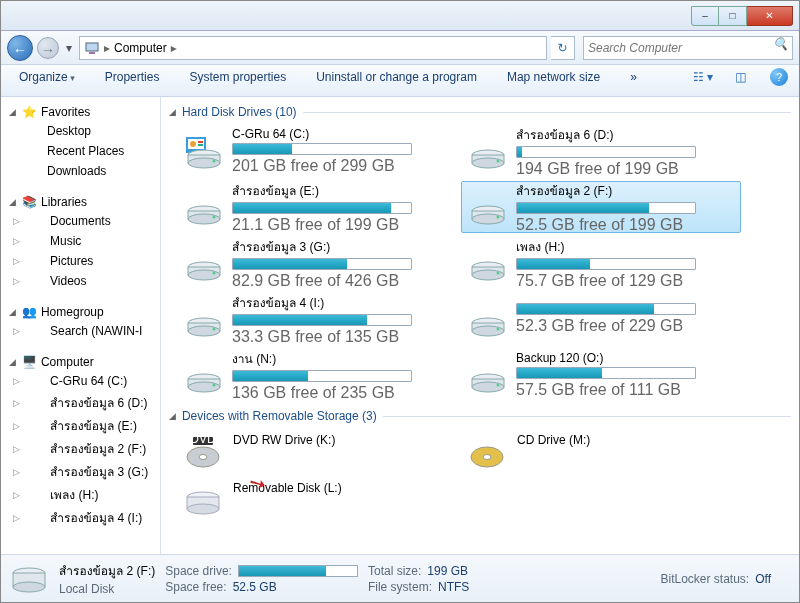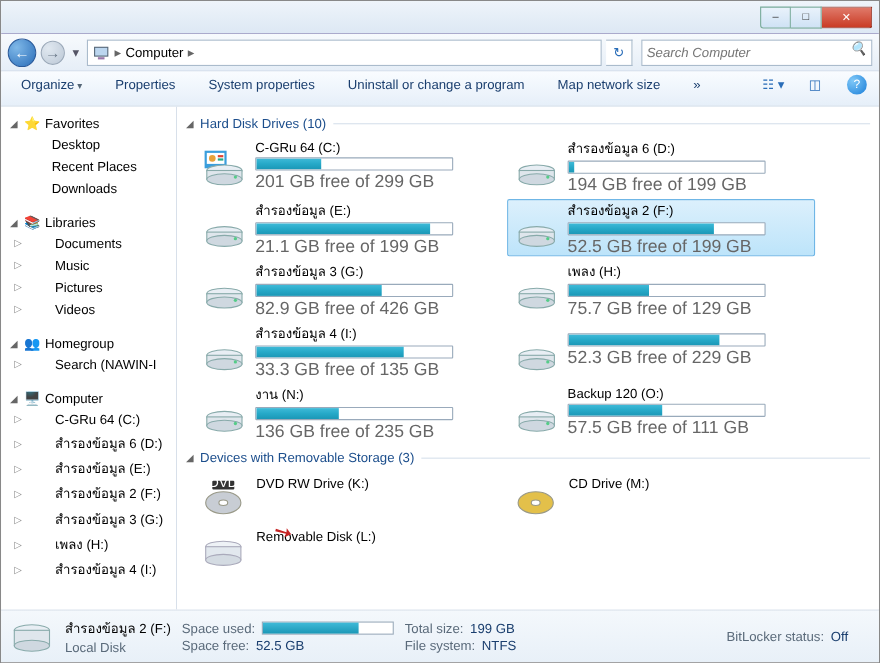--- a/index.html
+++ b/index.html
@@ -445,21 +445,21 @@
       <ellipse cx="20" cy="14" rx="16" ry="5" fill="#e8eef4" stroke="#8aa"></ellipse>
       <rect x="4" y="14" width="32" height="14" fill="#dfe6ec" stroke="#8aa"></rect>
       <ellipse cx="20" cy="28" rx="16" ry="5" fill="#cfd8e0" stroke="#8aa"></ellipse>
     </svg>
   <div class="det-col">
     <span>สำรองข้อมูล 2 (F:)</span>
     <span class="det-label">Local Disk</span>
   </div>
   <div class="det-col">
     <div class="det-row">
-        <span class="det-label">Space used:</span>
+        <span class="det-label">Space drive:</span>
         <div class="det-bar">
           <div class="fill" id="det-fill" style="width: 74%;"></div>
         </div>
       </div>
     <div class="det-row">
         <span class="det-label">Space free:</span>
         <span class="det-val">52.5 GB</span>
       </div>
   </div>
   <div class="det-col">

